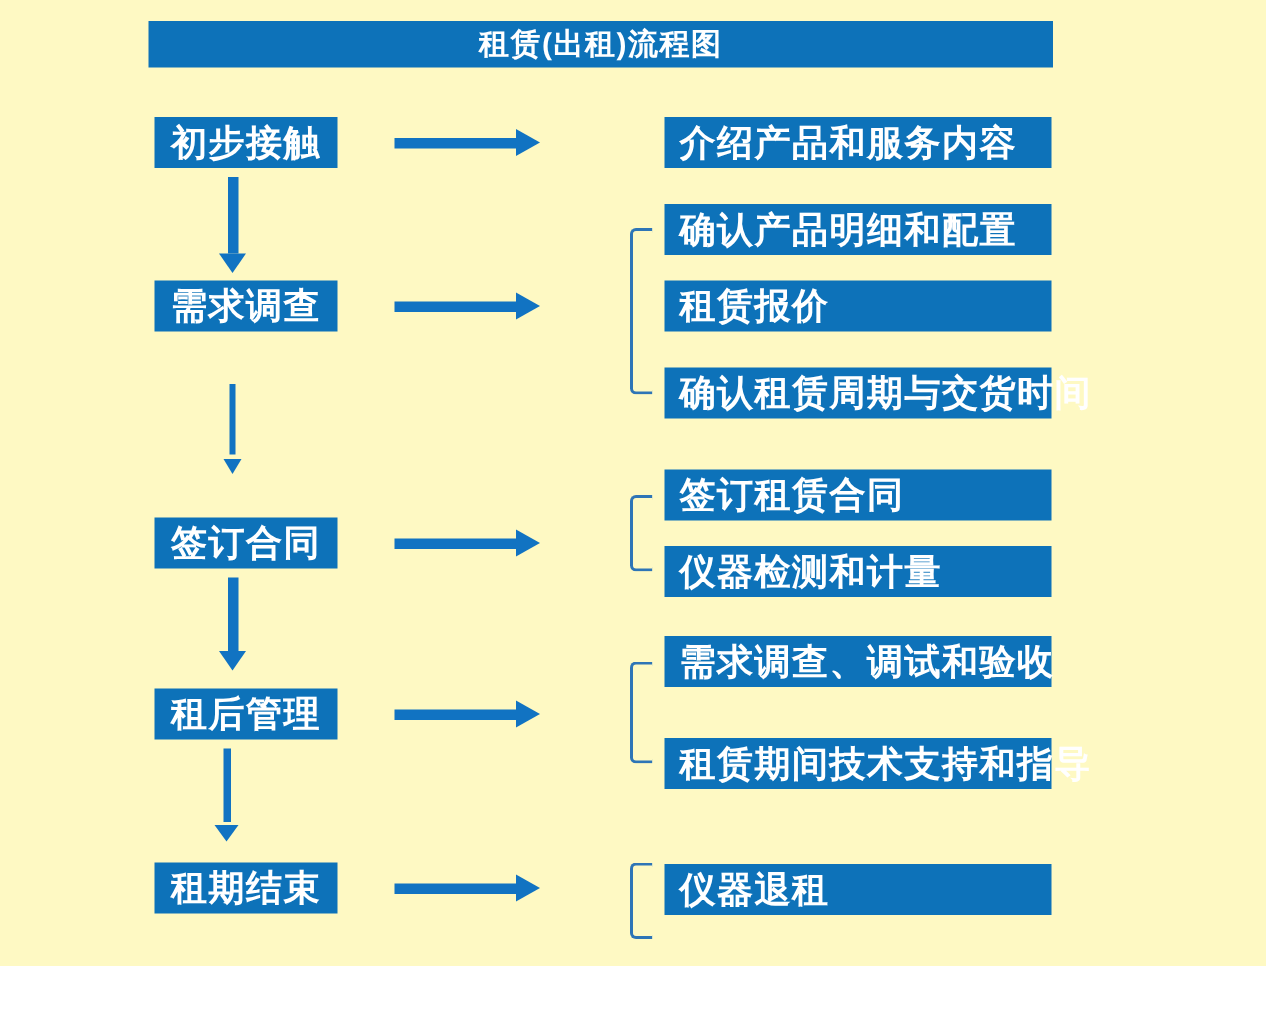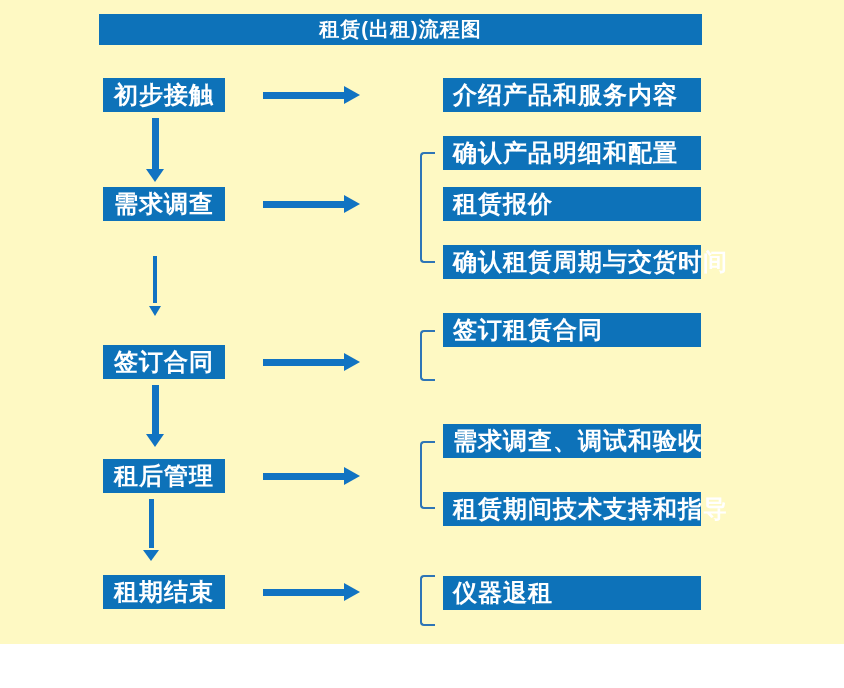--- a/index.html
+++ b/index.html
@@ -160,19 +160,20 @@
   <div class="bracket" style="top:441px; height:68px"></div>
   <div class="bracket" style="top:575px; height:51px"></div>
 
   <div class="detail-box" style="top:78px">介绍产品和服务内容</div>
 
   <div class="detail-box" style="top:136px">确认产品明细和配置</div>
   <div class="detail-box" style="top:187px">租赁报价</div>
   <div class="detail-box" style="top:245px">确认租赁周期与交货时间</div>
 
   <div class="detail-box" style="top:313px">签订租赁合同</div>
+  <div class="detail-box" style="top:364px">仪器检测和计量</div>
 
   <div class="detail-box" style="top:424px">需求调查、调试和验收</div>
   <div class="detail-box" style="top:492px">租赁期间技术支持和指导</div>
 
   <div class="detail-box" style="top:576px">仪器退租</div>
 
 </div>
 
 </body></html>

